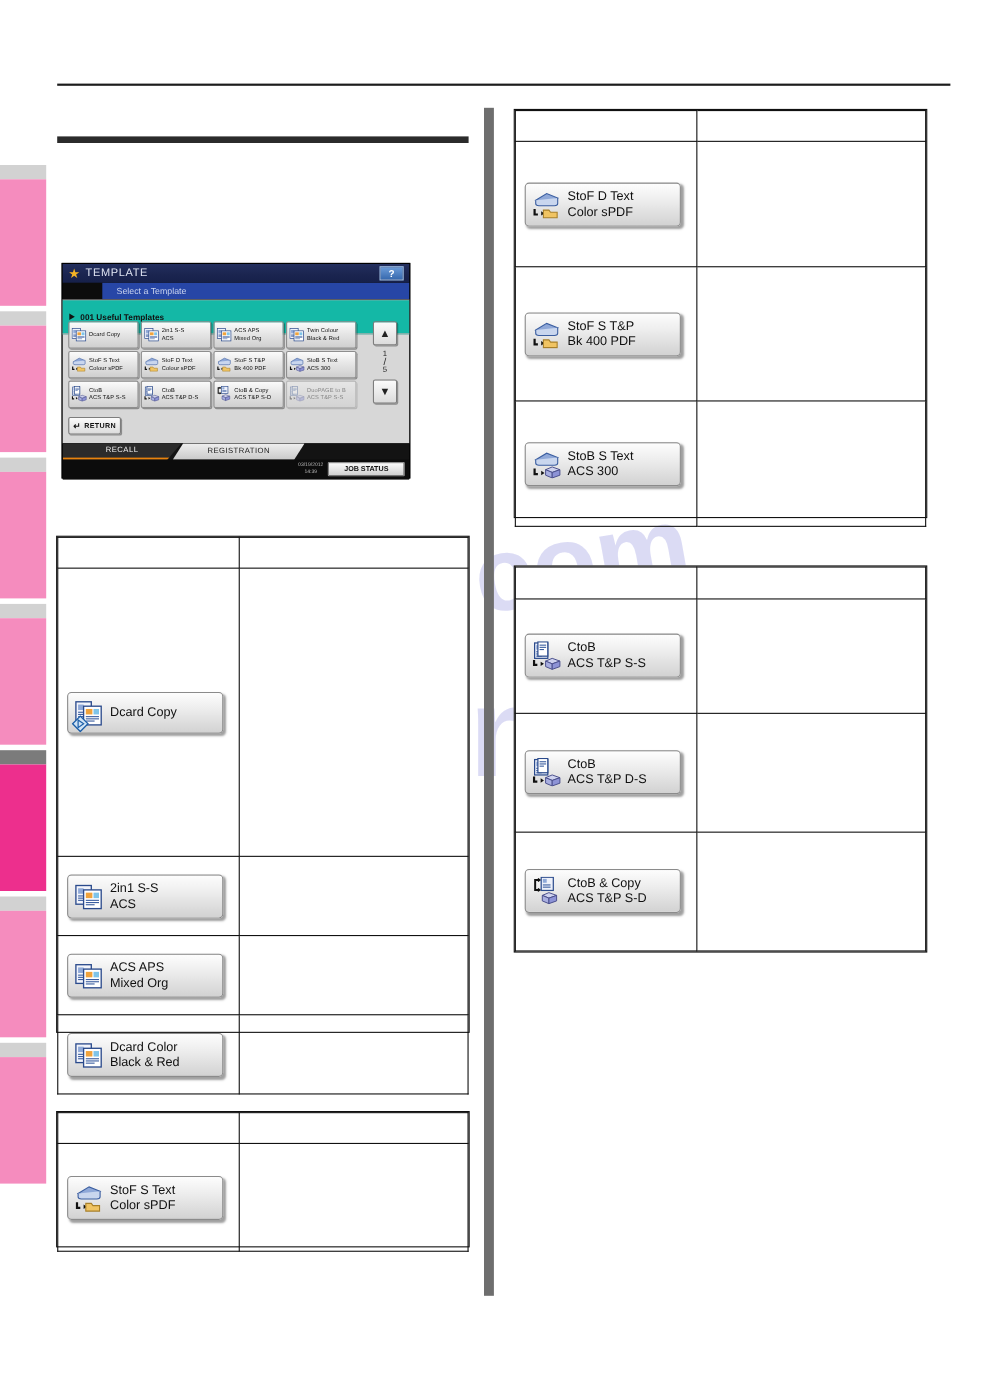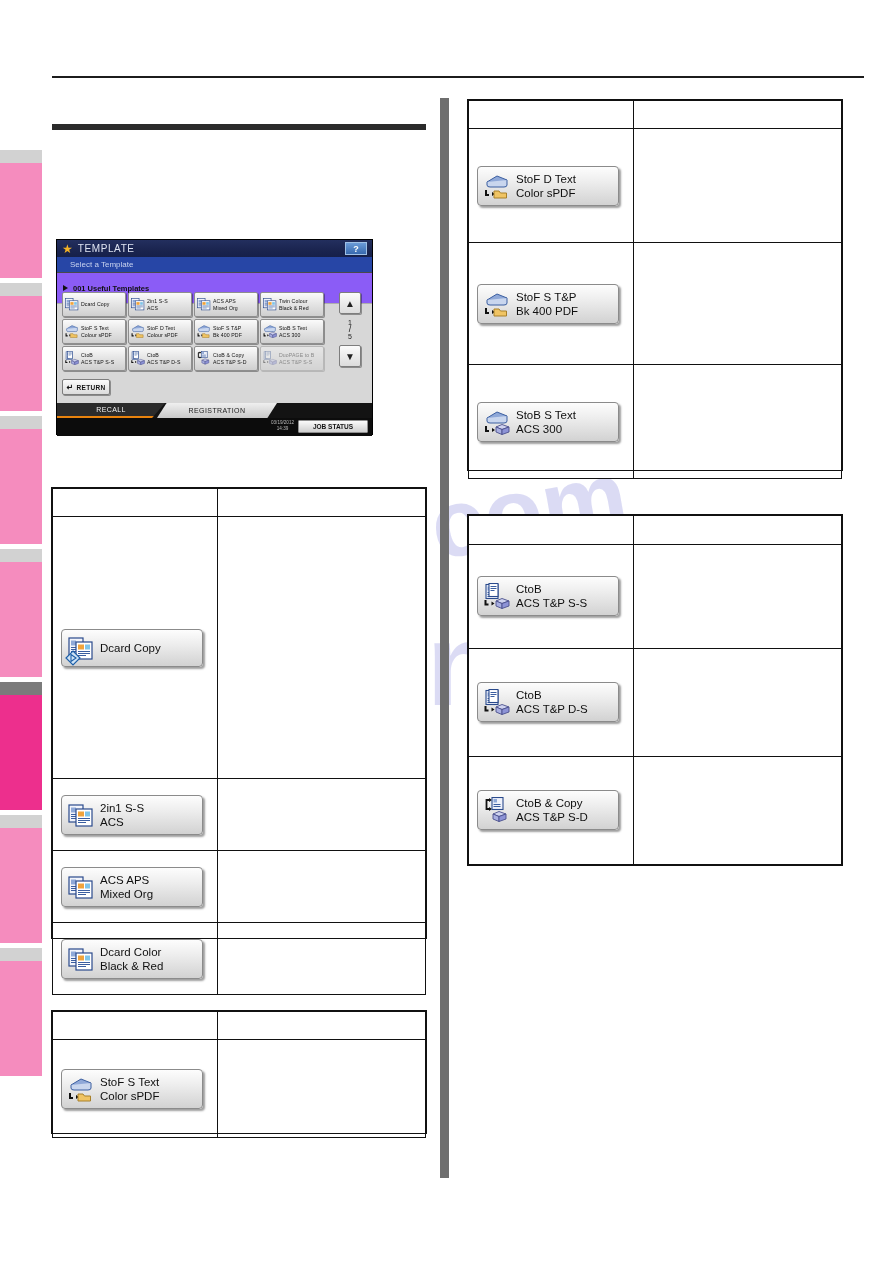--- a/index.html
+++ b/index.html
@@ -77,30 +77,30 @@
     position: absolute; right: 5px; top: 2px;
     width: 22px; height: 13px;
     background: linear-gradient(180deg,#6b9bd8 0%,#3769ae 100%);
     border: 1px solid #9fc0e6;
     color: #fff; font-size: 9px; font-weight: 700;
     display: flex; align-items: center; justify-content: center;
   }
   .lcd-sub {
     height: 15px; background: #2746a6;
     display: flex; align-items: center; padding-left: 13px;
-    color: #c9d3ef; font-size: 8px;
+    color: #c9d3ef; font-size: 8px; margin-left: 36px;
   }
   .lcd-body {
     height: 131px; background: #d7d7d7;
     position: relative;
     border-top: 1px solid #4a4a4a;
   }
   .lcd-folder {
     height: 31px; display: flex; align-items: center; padding-left: 6px;
-    background: #8b5cf6; border-bottom: 1px solid #aeaeae;
+    background: #14b8a6; border-bottom: 1px solid #aeaeae;
   }
   .tri { width: 0; height: 0; border-left: 5px solid #111;
          border-top: 3.5px solid transparent; border-bottom: 3.5px solid transparent;
          margin-right: 5px; }
   .lcd-folder-text { font-size: 7.5px; color: #111; font-weight: 700; }
 
   .tpl-grid {
     position: absolute; left: 5px; top: 19px;
     width: 264px;
     display: grid; grid-template-columns: repeat(4, 64px);

